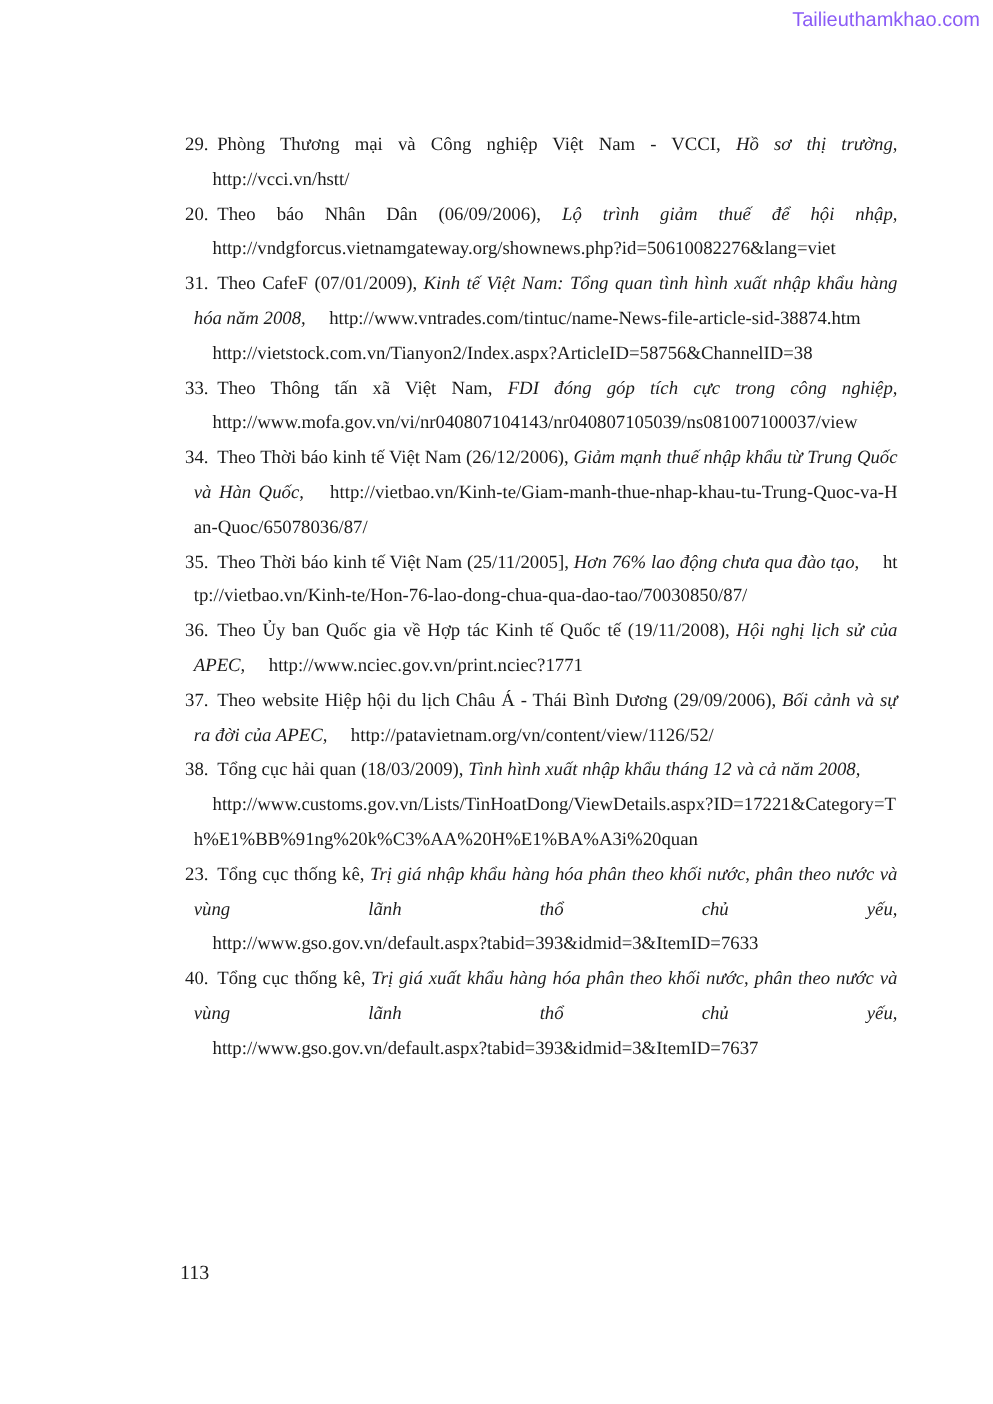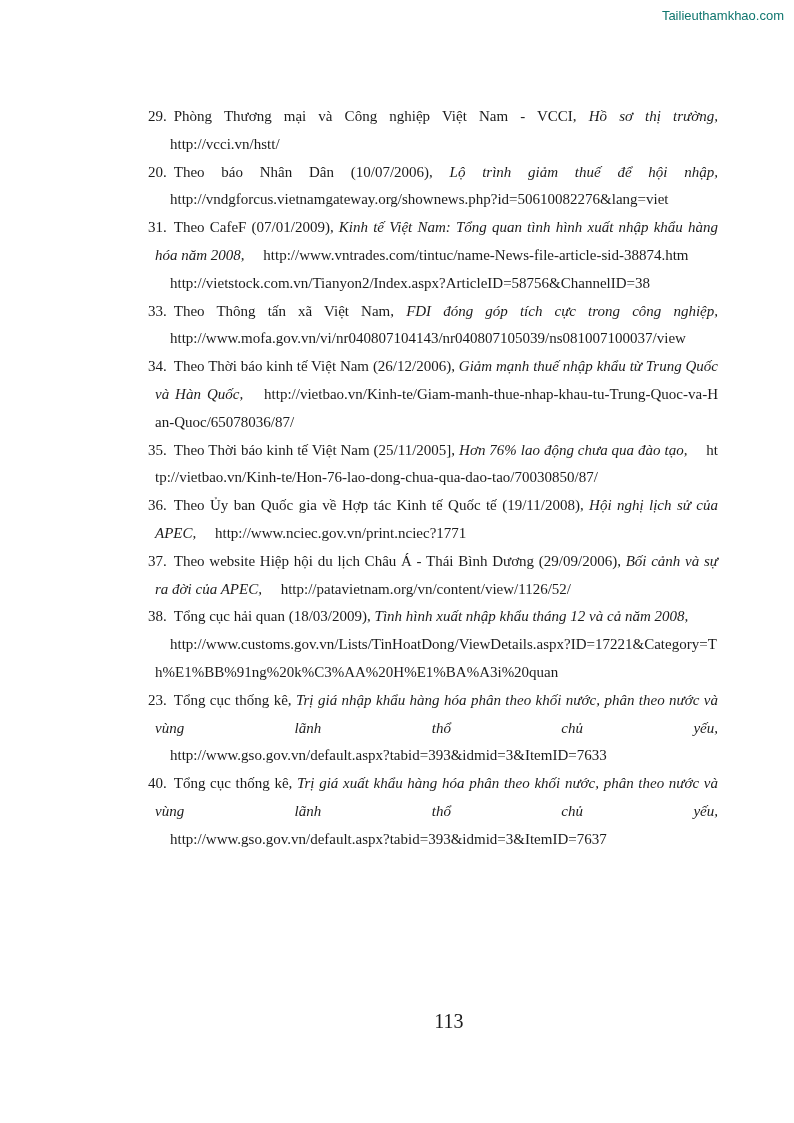--- a/index.html
+++ b/index.html
@@ -9,22 +9,22 @@
     color: #1b1b1b;
     font-family: "Liberation Serif", "DejaVu Serif", serif;
     position: relative;
     overflow: hidden;
   }
   .watermark {
     position: absolute;
     top: 8px;
     right: 10px;
     font-family: "Liberation Sans", "DejaVu Sans", sans-serif;
-    font-size: 13px;
-    color: #0f766e;
+    font-size: 16px;
+    color: #8b5cf6;
   }
   .content {
     position: absolute;
     left: 148px;
     top: 103px;
     width: 570px;
   }
   .ref {
     font-size: 15px;
     line-height: 27.8px;
@@ -34,39 +34,39 @@
   .chunk { text-align: justify; }
   .chunk.first { text-indent: -7px; }
   .chunk.spread { text-align-last: justify; }
   .num { margin-right: 7px; }
   .seg-n { font-style: normal; }
   .seg-i { font-style: italic; }
   .seg-u { font-style: normal; word-break: break-all; margin-left: 15px; }
   .page-number {
     position: absolute;
     top: 1010px;
-    left: 164px;
+    left: 144px;
     width: 570px;
-    text-align: center;
-    font-size: 20px;
+    text-align: left;
+    font-size: 16px;
     color: #1b1b1b;
   }
 </style>
 </head>
 <body>
 
 <div class="watermark">Tailieuthamkhao.com</div>
 
 <div class="content">
     <div class="ref">
       <div class="chunk first spread"><span class="num">29.</span><span class="seg-n">Phòng Thương mại và Công nghiệp Việt Nam - VCCI, </span><span class="seg-i">Hồ sơ thị trường,</span></div>
       <div class="chunk"><span class="seg-u">http://vcci.vn/hstt/</span></div>
     </div>
     <div class="ref">
-      <div class="chunk first spread"><span class="num">20.</span><span class="seg-n">Theo báo Nhân Dân (10/07/2006), </span><span class="seg-i">Lộ trình giảm thuế để hội nhập,</span></div>
+      <div class="chunk first spread"><span class="num">20.</span><span class="seg-n">Theo báo Nhân Dân (06/09/2006), </span><span class="seg-i">Lộ trình giảm thuế để hội nhập,</span></div>
       <div class="chunk"><span class="seg-u">http://vndgforcus.vietnamgateway.org/shownews.php?id=50610082276&amp;lang=viet</span></div>
     </div>
     <div class="ref">
       <div class="chunk first"><span class="num">31.</span><span class="seg-n">Theo CafeF (07/01/2009), </span><span class="seg-i">Kinh tế Việt Nam: Tổng quan tình hình xuất nhập khẩu hàng hóa năm 2008,</span><span class="seg-n"> </span><span class="seg-u">http://www.vntrades.com/tintuc/name-News-file-article-sid-38874.htm</span></div>
     </div>
     <div class="ref">
       <div class="chunk"><span class="seg-u">http://vietstock.com.vn/Tianyon2/Index.aspx?ArticleID=58756&amp;ChannelID=38</span></div>
     </div>
     <div class="ref">
       <div class="chunk first spread"><span class="num">33.</span><span class="seg-n">Theo Thông tấn xã Việt Nam, </span><span class="seg-i">FDI đóng góp tích cực trong công nghiệp,</span></div>

